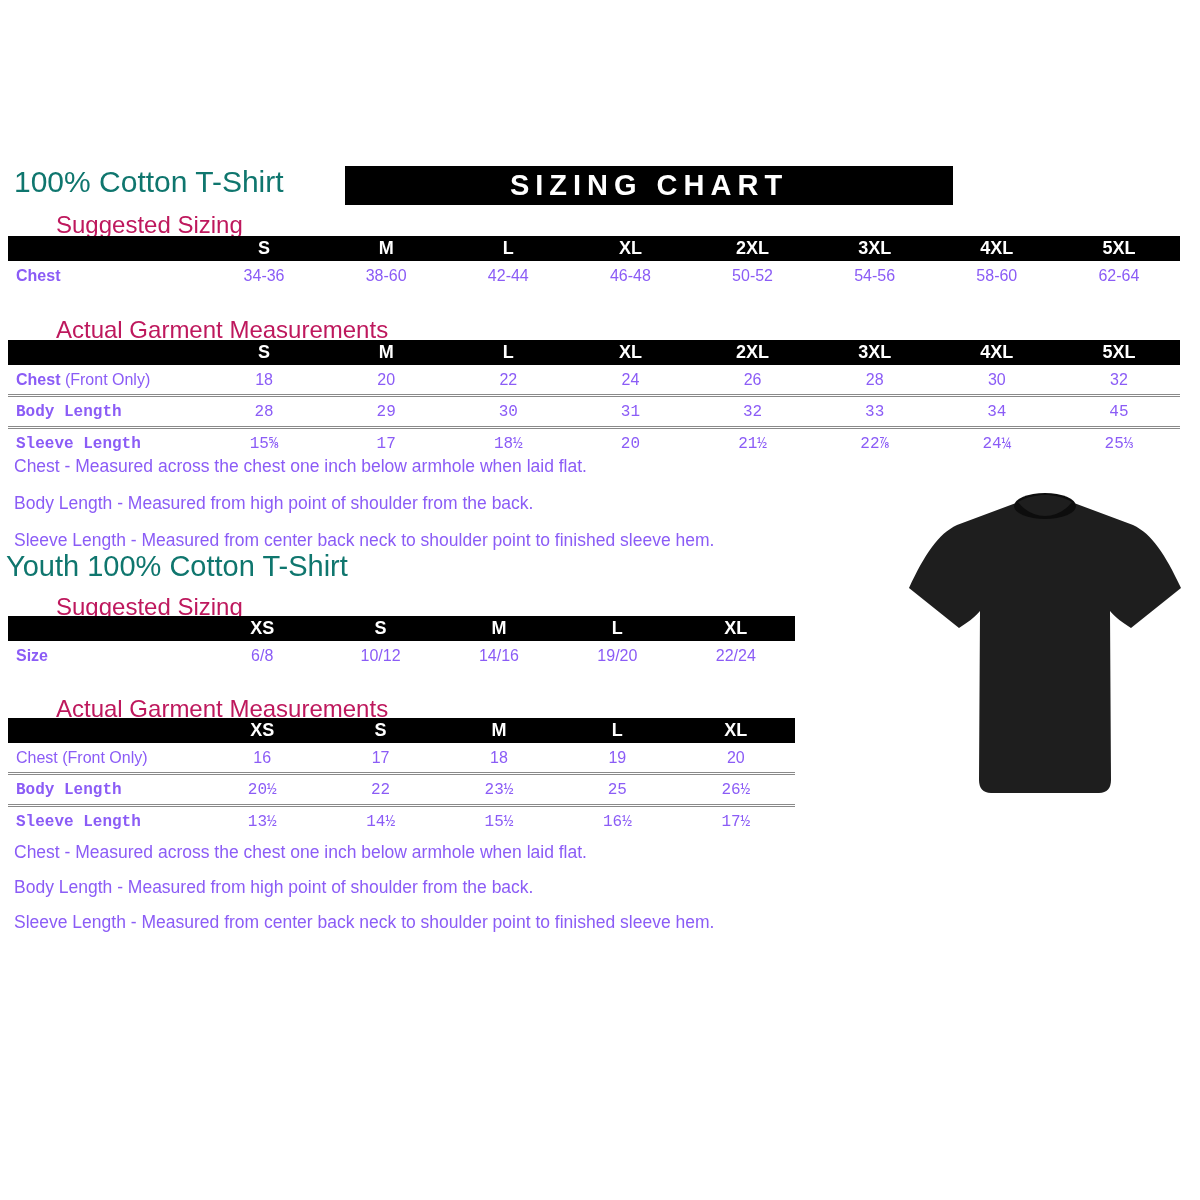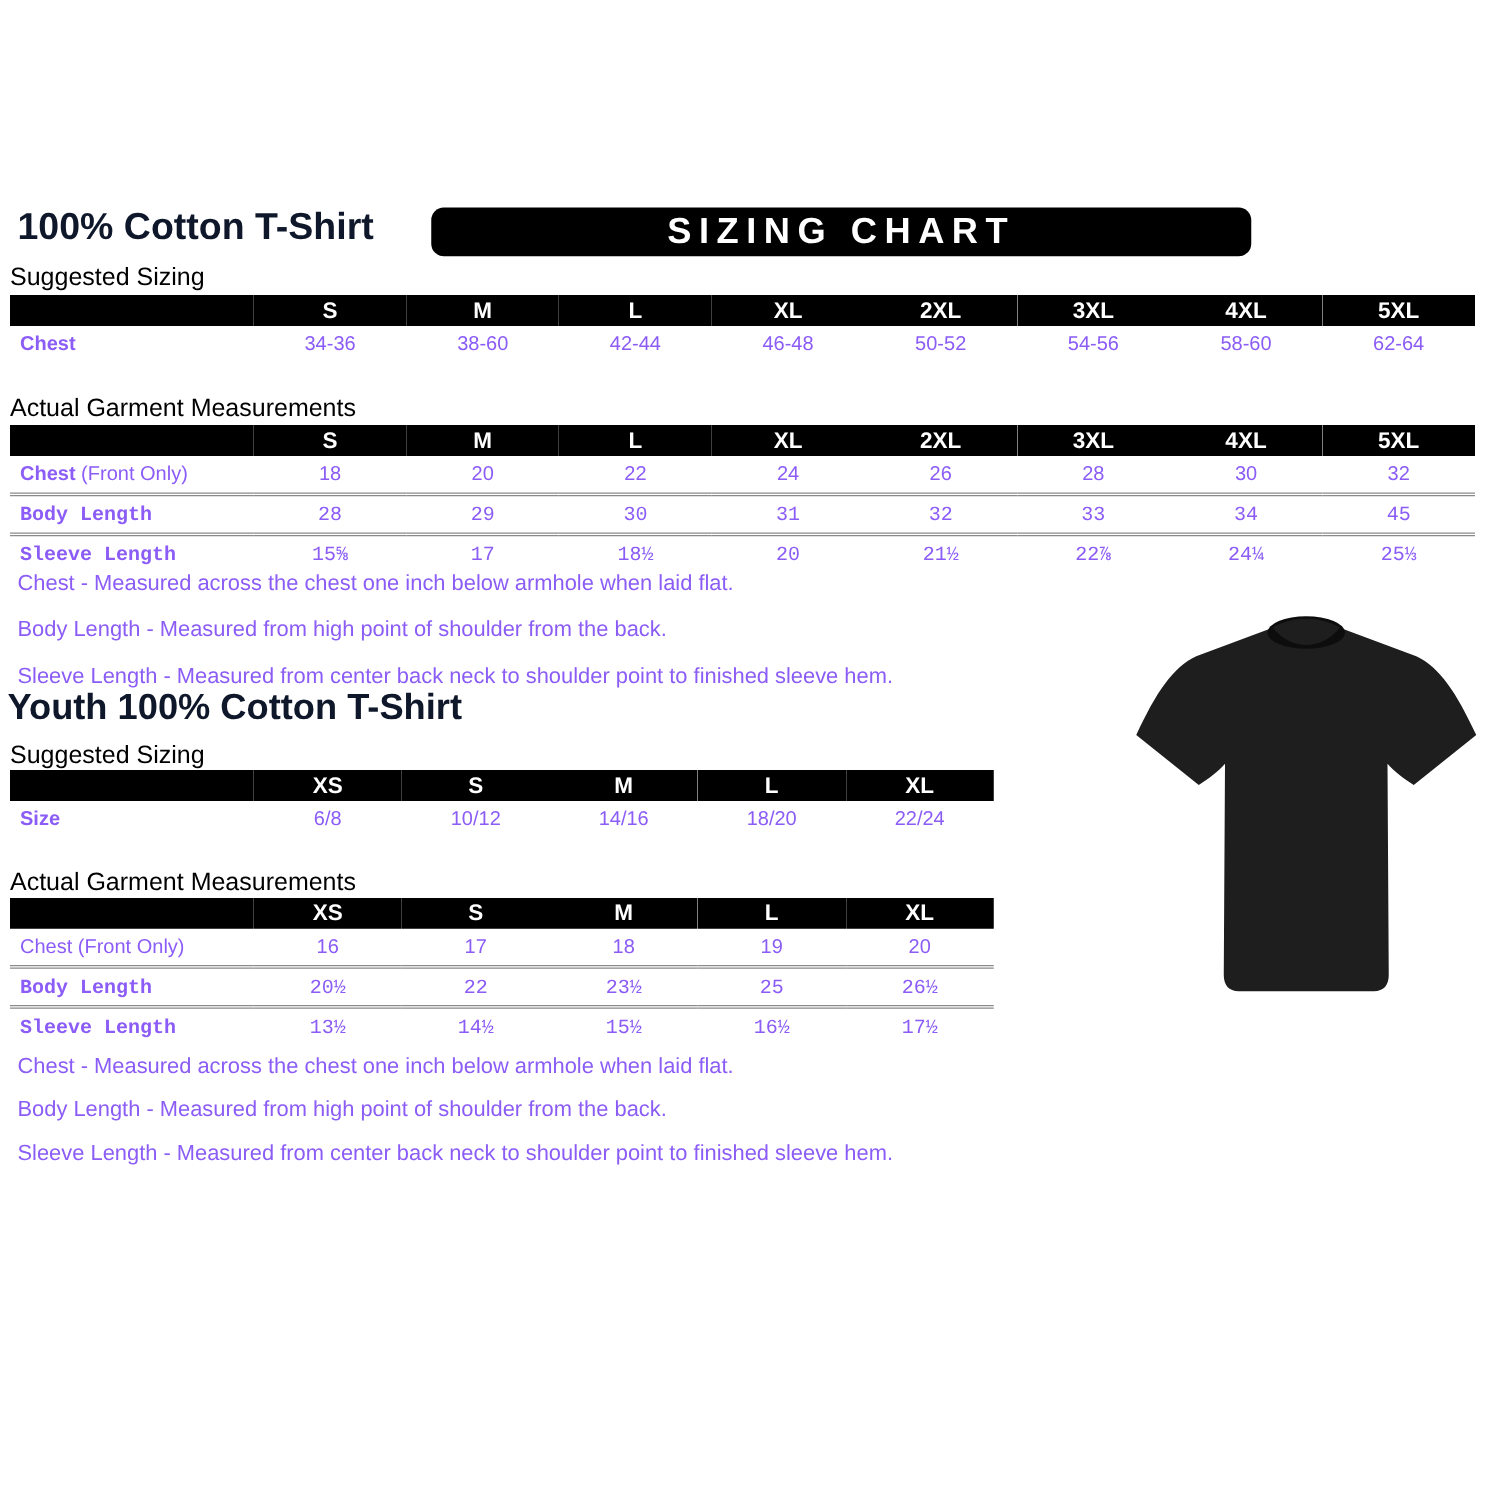--- a/index.html
+++ b/index.html
@@ -1,47 +1,47 @@
 <!DOCTYPE html>
 <html><head>
 <meta charset="utf-8">
 <style>
   html,body{margin:0;padding:0;background:#fff;}
   #page{
     position:relative;width:1200px;height:1200px;background:#ffffff;
     font-family:"Liberation Sans","DejaVu Sans",sans-serif;color:#1a1a1a;overflow:hidden;
   }
   .abs{position:absolute;}
-  .page-title{font-size:30px;font-weight:bold;color:#0f172a;letter-spacing:0;}
+  .page-title{font-size:30px;font-weight:normal;color:#0f766e;letter-spacing:0;}
   .banner{
     background:#000;color:#fff;font-weight:bold;font-size:29px;letter-spacing:6px;
     display:flex;align-items:center;justify-content:center;
   }
-  .section-label{font-size:20px;color:#000000;}
+  .section-label{font-size:24px;color:#be185d;margin-left:48px;}
   table.tbl{border-collapse:collapse;table-layout:fixed;}
   .tbl th{
     background:#000;color:#fff;font-size:18px;font-weight:bold;text-align:center;
     height:25px;padding:0;overflow:hidden;
   }
   .tbl td{
     font-size:16px;text-align:center;height:29px;padding:0;color:#8b5cf6;vertical-align:middle;
   }
   .tbl td.lbl{text-align:left;padding-left:8px;}
   .b{font-weight:bold;}
   tr.sep td{border-top:3px double #8a8a8a;font-family:Liberation Mono, monospace;}
   .notes div{font-size:17.5px;color:#8b5cf6;line-height:37px;white-space:nowrap;}
   .notes.tight div{line-height:35px;}
 </style>
 </head>
 <body>
 
 <div id="page">
 
   <div class="abs page-title" style="left:14px;top:165px;">100% Cotton T-Shirt</div>
-  <div class="abs banner" style="left:345px;top:166px;width:656px;height:39px;border-radius:10px;">
+  <div class="abs banner" style="left:345px;top:166px;width:608px;height:39px;">
     <span>SIZING CHART</span>
   </div>
 
   <div class="abs section-label" style="left:8px;top:211px;">Suggested Sizing</div>
 
   <table class="tbl abs" style="left:8px;top:236px;width:1172px;">
     <colgroup>
         <col style="width:195px;">
         <col>
         <col>
@@ -166,21 +166,21 @@
       <th>S</th>
       <th>M</th>
       <th>L</th>
       <th>XL</th>
     </tr>
     <tr>
       <td class="lbl b">Size</td>
       <td>6/8</td>
       <td>10/12</td>
       <td>14/16</td>
-      <td>18/20</td>
+      <td>19/20</td>
       <td>22/24</td>
     </tr>
   </tbody>
     </table>
 
   <div class="abs section-label" style="left:8px;top:695px;">Actual Garment Measurements</div>
 
   <table class="tbl abs" style="left:8px;top:718px;width:787px;">
     <colgroup>
         <col style="width:195px;">

